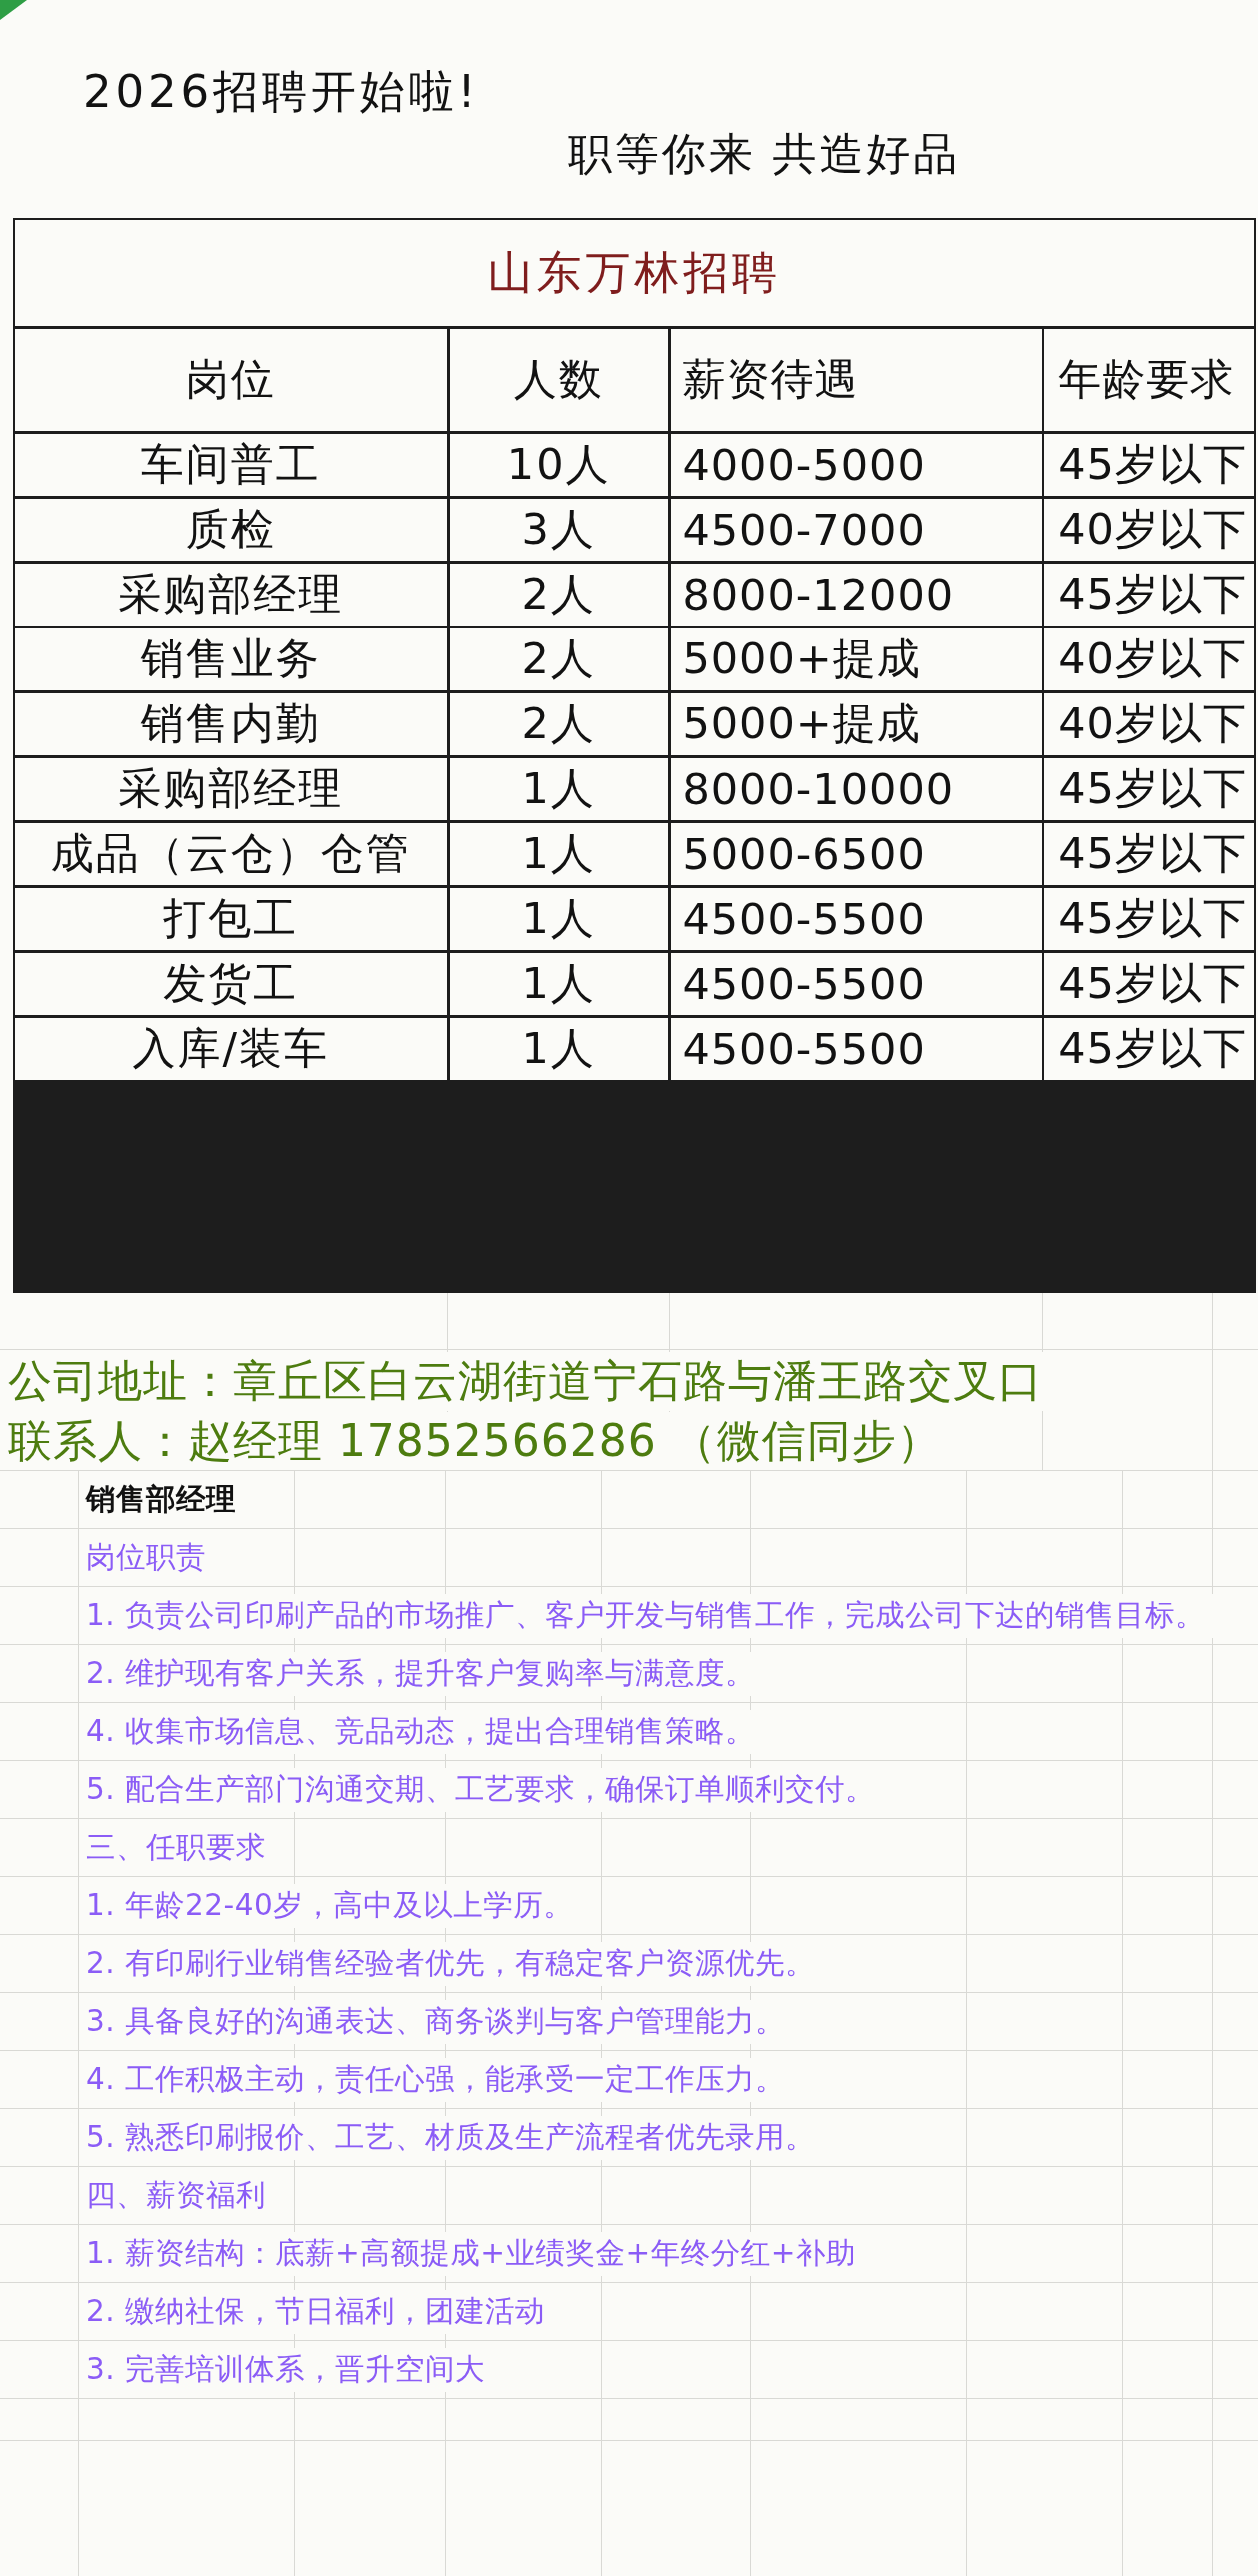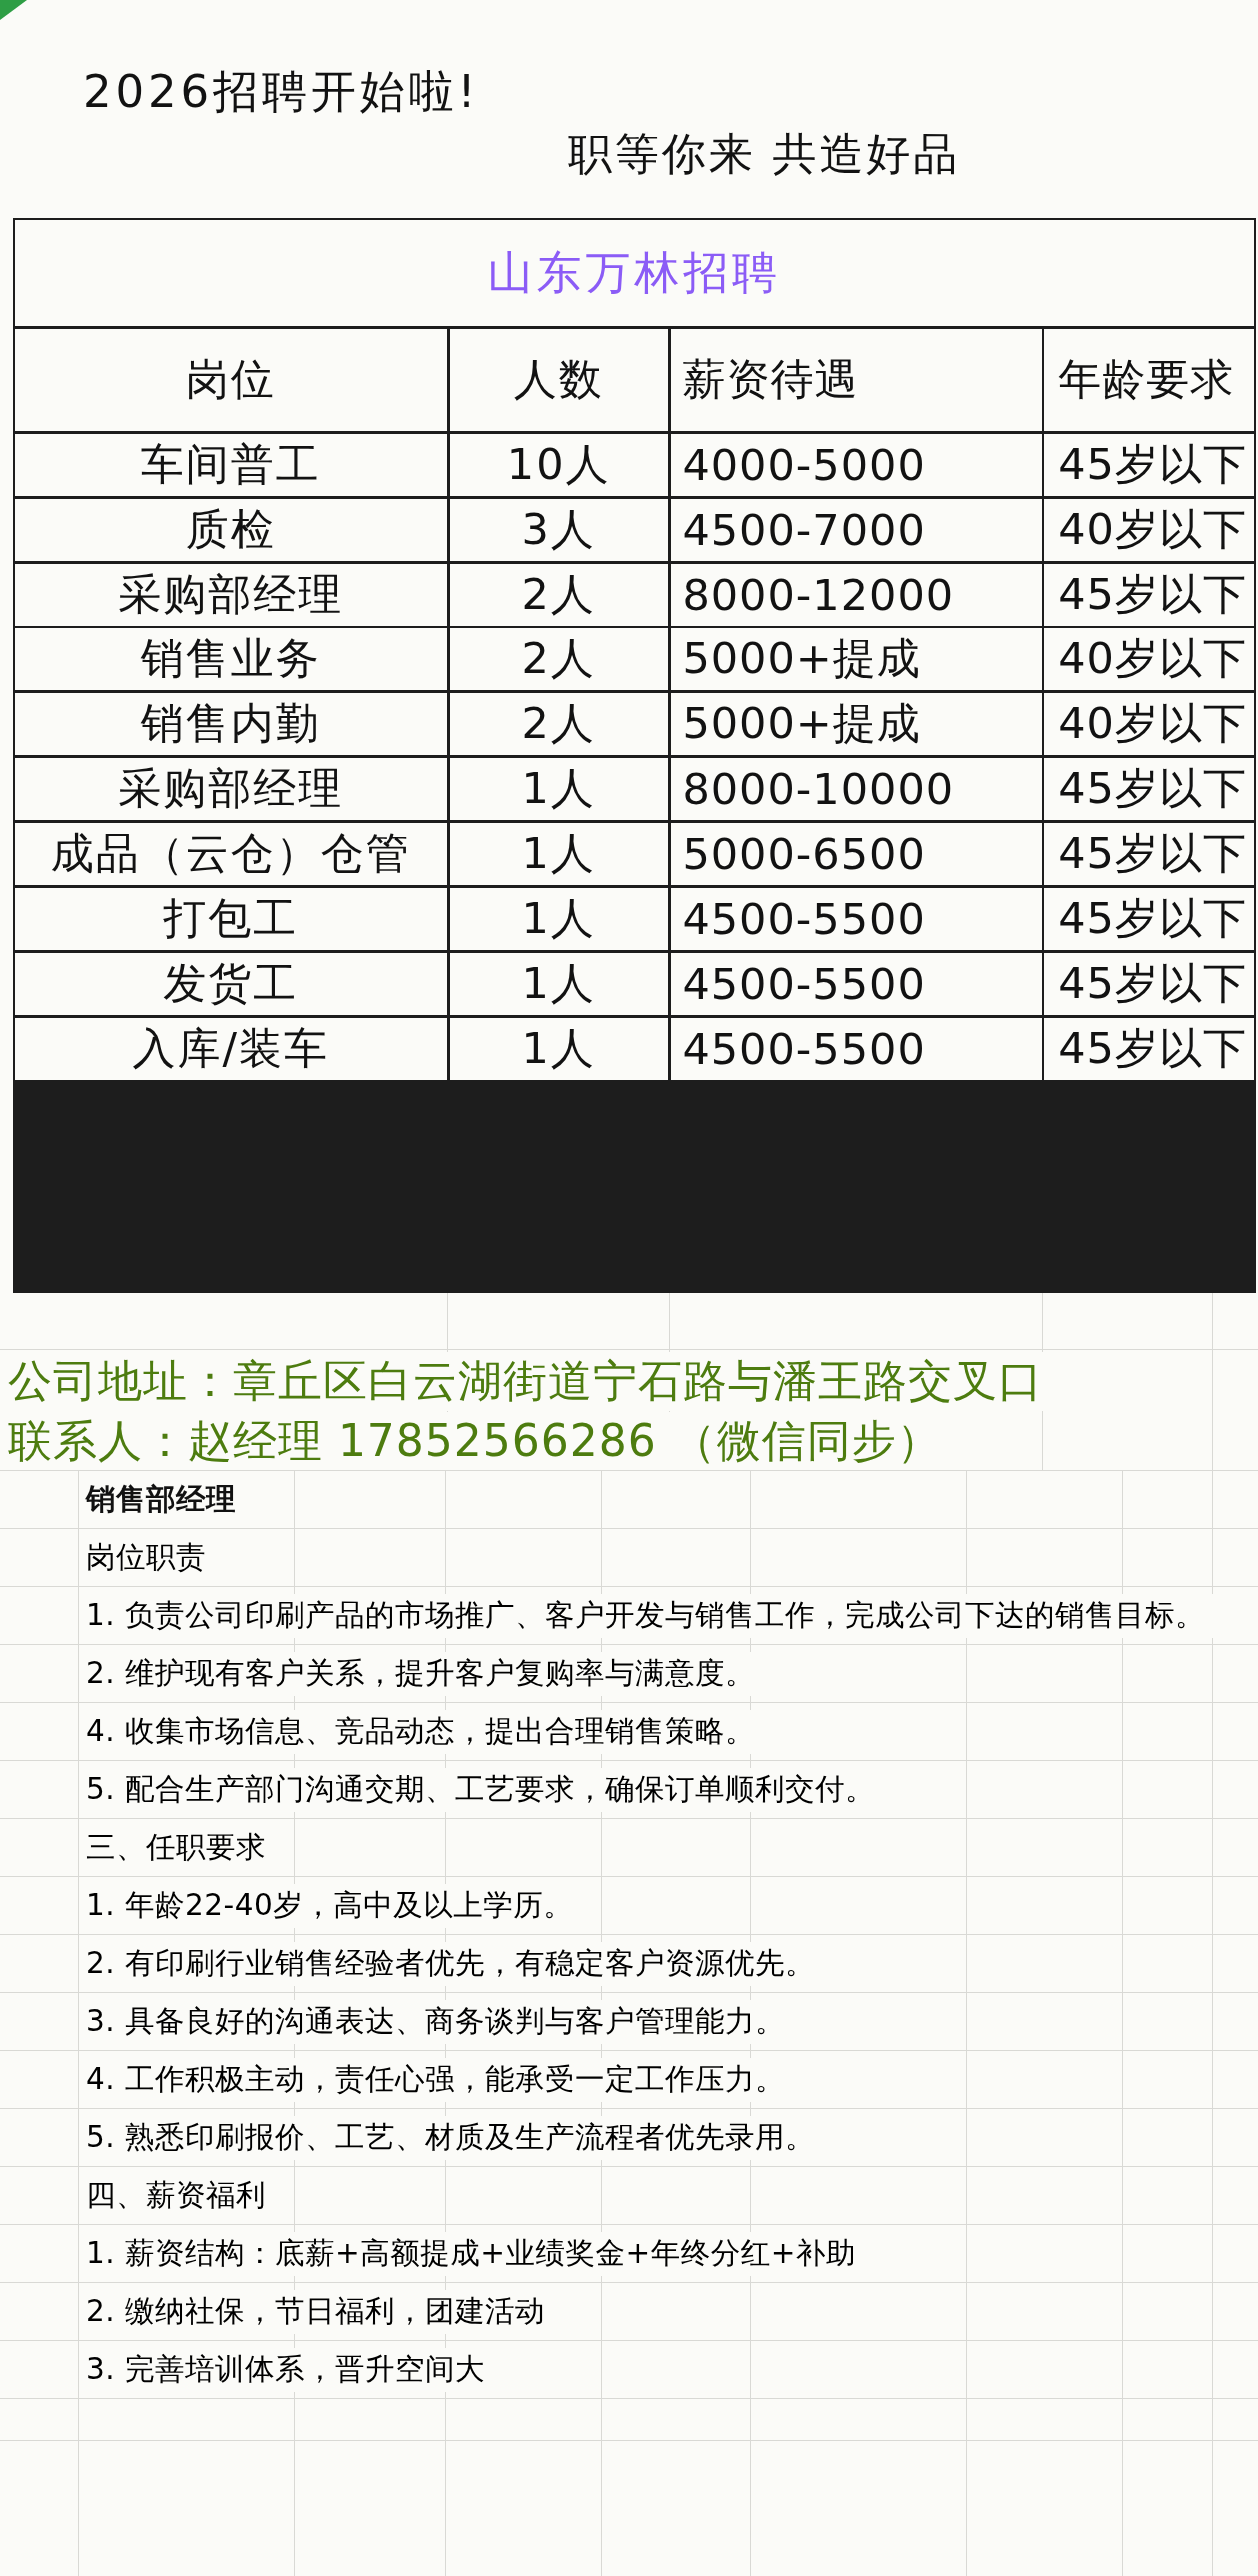--- a/index.html
+++ b/index.html
@@ -10,21 +10,21 @@
         border-top:20.6px solid #2e9e45;border-right:27.5px solid transparent;}
   
   .banner1{position:absolute;left:83px;top:62px;font-size:45px;letter-spacing:3.9px;
         font-weight:500;color:#121212;white-space:nowrap;}
   .banner2{position:absolute;left:568px;top:125px;font-size:44px;letter-spacing:2.9px;
         font-weight:500;color:#121212;white-space:nowrap;}
   
   .rtable{position:absolute;left:12.8px;top:218px;width:1243px;height:1075px;box-sizing:border-box;
         background:#1d1d1d;border:2.9px solid #1d1d1d;display:flex;flex-direction:column;gap:2.9px;}
   .rt-title{height:106px;flex:none;background:#fbfbf8;display:flex;align-items:center;justify-content:center;
-        font-size:45px;letter-spacing:3.9px;color:#8b5cf6;}
+        font-size:45px;letter-spacing:3.9px;color:#7f1d1d;}
   .rt-row{display:flex;gap:2.9px;flex:none;height:62px;}
   .rt-row.hdr{height:102px;}
   .rt-cell{background:#fbfbf8;display:flex;align-items:center;font-size:43px;letter-spacing:2px;
         color:#121212;box-sizing:border-box;}
   .c1{width:432px;justify-content:center;}
   .c2{width:218px;justify-content:center;}
   .c3{width:371px;justify-content:flex-start;padding-left:11.8px;letter-spacing:1px;}
   .c4{flex:1;justify-content:flex-start;padding-left:13.8px;letter-spacing:1px;}
   
   .gl-v{position:absolute;width:1px;background:#d9d9d5;}
@@ -35,21 +35,21 @@
   .addr{position:absolute;left:0;width:1259px;display:flex;align-items:center;}
   .addr1{top:1349px;height:64px;}
   .addr2{top:1413px;height:57px;}
   .addr span{background:#fbfbf8;padding:0 13.8px 0 7.9px;font-size:44px;letter-spacing:1px;
         color:#4d7c0f;white-space:nowrap;}
   
   .detail{position:absolute;left:0;top:1470px;width:1259px;height:1106px;border-top:1px solid #d9d9d5;}
   .d-row{position:relative;box-sizing:border-box;border-bottom:1px solid #d9d9d5;
         display:flex;align-items:center;z-index:1;}
   .d-text{margin-left:84px;background:#fbfbf8;padding:2px 17.7px 2px 2px;font-size:29.5px;
-        color:#000000;white-space:nowrap;letter-spacing:0.5px;}
+        color:#8b5cf6;white-space:nowrap;letter-spacing:0.5px;}
   .d-bold .d-text{font-weight:700;color:#111;}
 </style>
 </head>
 <body>
 
 <div class="page">
 
   <div class="corner-tri"></div>
 
   <div class="banner1">2026招聘开始啦!</div>

